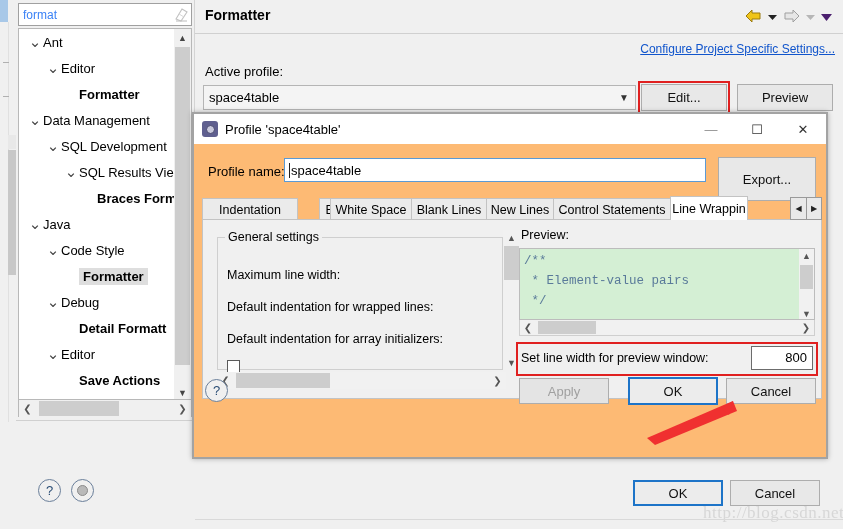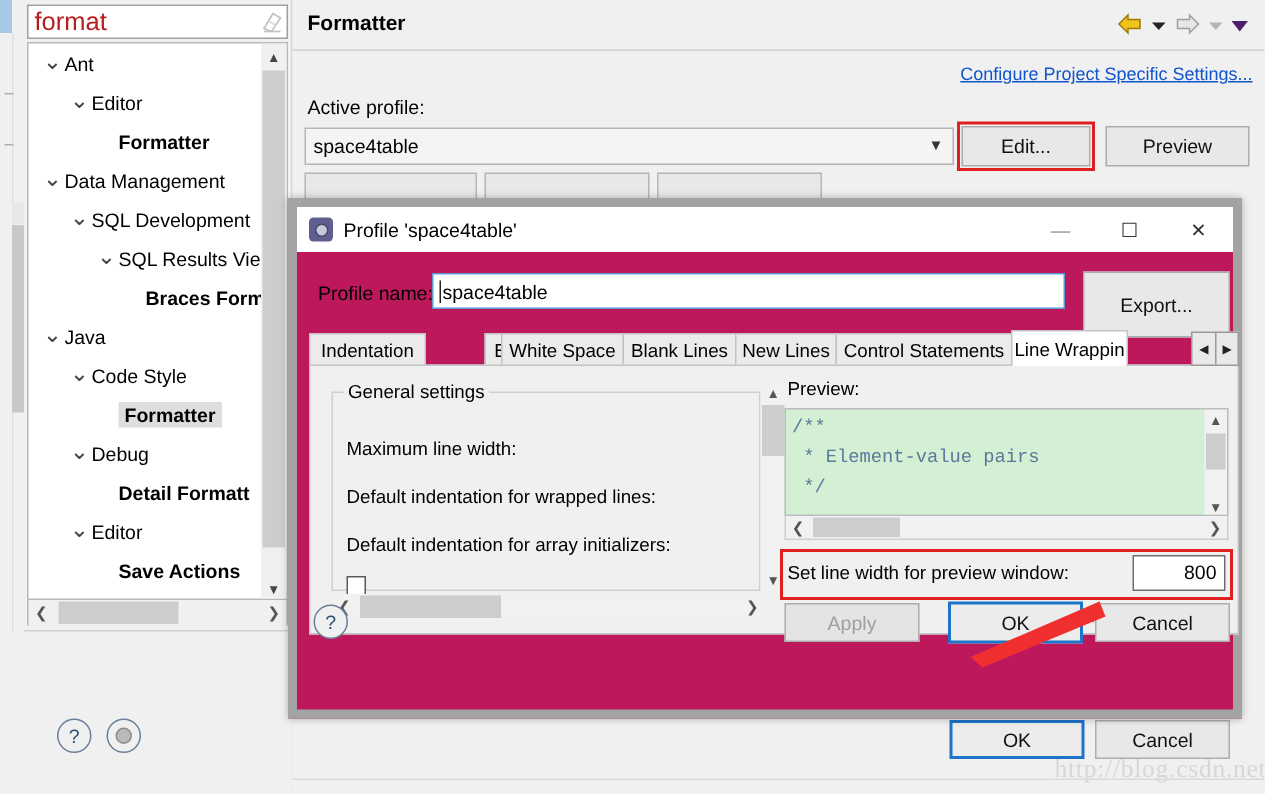--- a/index.html
+++ b/index.html
@@ -21,21 +21,21 @@
   .edge-sb-up { position: absolute; left: 8px; top: 135px; width: 8px; height: 14px; background: #e8e8e8; }
   .edge-sb-thumb { position: absolute; left: 8px; top: 150px; width: 8px; height: 125px; background: #c8c8c8; }
   .edge-tick { position: absolute; left: 3px; width: 6px; height: 1px; background: #b0b0b0; }
 
   
   .pref-pane { position: absolute; left: 16px; top: 0; width: 179px; height: 529px; background: #f0f0f0; border-right: 1px solid #d4d4d4; }
   .filter-box {
     position: absolute; left: 2px; top: 3px; width: 174px; height: 23px;
     background: #fff; border: 1px solid #a0a0a0; display: flex; align-items: center;
   }
-  .filter-text { flex: 1; padding-left: 4px; font-size: 17px; color: #b91c1c; }
+  .filter-text { flex: 1; padding-left: 4px; font-size: 12px; color: #3b82f6; }
   .eraser-icon { width: 20px; height: 20px; opacity: .45; }
 
   .tree-wrap { position: absolute; left: 2px; top: 28px; width: 174px; height: 372px; background: #fff; border: 1px solid #b8b8b8; overflow: hidden; }
   .tree-scroll { position: absolute; left: 0; top: 0; width: 155px; height: 372px; }
   .tree-row { height: 26px; display: flex; align-items: center; white-space: nowrap; font-size: 13px; }
   .tw { display: inline-block; width: 16px; text-align: center; color: #444; font-size: 11px; flex: 0 0 16px; }
   .tree-label { font-size: 13px; }
   .tree-label.leaf { font-weight: bold; }
   .tree-row.sel .tree-label { background: #dedede; padding: 1px 4px; }
 
@@ -67,21 +67,21 @@
   .edit-outline { position: absolute; left: 443px; top: 81px; width: 92px; height: 33px; border: 2px solid #e02020; }
   .remove-btn { position: absolute; left: 542px; top: 84px; width: 96px; height: 27px; }
   .hidden-btn { position: absolute; top: 115px; height: 24px; background: #e8e8e8; border: 1px solid #b6b6b6; }
 
   .main-ok { position: absolute; left: 438px; top: 480px; width: 90px; height: 26px; }
   .main-cancel { position: absolute; left: 535px; top: 480px; width: 90px; height: 26px; }
   .watermark { position: absolute; left: 508px; top: 503px; font-family: "Liberation Serif", serif; font-size: 17px; color: #d7d7d7; letter-spacing: .5px; white-space: nowrap; }
   .main-bottom-line { position: absolute; left: 0; top: 519px; width: 648px; height: 1px; background: #d9d9d9; }
 
   
-  .dlg { position: absolute; left: 192px; top: 132px; width: 636px; height: 347px; background: #be185d; border: 6px solid #a3a3a3; box-shadow: 0 0 5px rgba(0,0,0,.28); }
+  .dlg { position: absolute; left: 192px; top: 112px; width: 636px; height: 347px; background: #fdba74; border: 2px solid #a3a3a3; box-shadow: 0 0 5px rgba(0,0,0,.28); }
   .dlg-title { position: relative; height: 30px; background: #fff; display: flex; align-items: center; }
   .dlg-icon { width: 16px; height: 16px; margin-left: 8px; margin-right: 7px; border-radius: 3px; background: #5f5f8f; display: flex; align-items: center; justify-content: center; }
   .dlg-icon-inner { width: 9px; height: 9px; border-radius: 50%; background: #c8c8dc; border: 1px solid #47476d; }
   .dlg-title-text { font-size: 13px; color: #000; }
   .dlg-wbtns { position: absolute; right: 0; top: 0; display: flex; }
   .wbtn { width: 46px; height: 30px; display: flex; align-items: center; justify-content: center; color: #333; font-size: 13px; }
   .wbtn.min { color: #909090; }
 
   .dlg-body { position: relative; height: 316px; }
   .pn-lbl { position: absolute; left: 14px; top: 20px; font-size: 13px; }
@@ -326,21 +326,21 @@
         <span class="pn-caret"></span>
         <span class="pn-val">space4table</span>
       </div>
       <div class="btn export-btn">Export...</div>
 
       <div class="tabs" id="tab-strip">
         <div class="tab-arrows">
           <div>◀</div>
           <div>▶</div>
         </div>
-      <div class="tab" style="left: 0px; width: 78px;">Indentation</div>
+      <div class="tab" style="left: 0px; width: 96px;">Indentation</div>
           <div class="tab" style="left: 77px; width: 52px; margin-left: 40px;">Braces</div>
           <div class="tab" style="left: 128px; width: 82px;">White Space</div>
           <div class="tab" style="left: 209px; width: 76px;">Blank Lines</div>
           <div class="tab" style="left: 284px; width: 68px;">New Lines</div>
           <div class="tab" style="left: 351px; width: 118px;">Control Statements</div>
           <div class="tab active" style="left: 468px; width: 78px;">Line Wrappin</div>
         </div>
 
       <div class="tab-panel">
 

